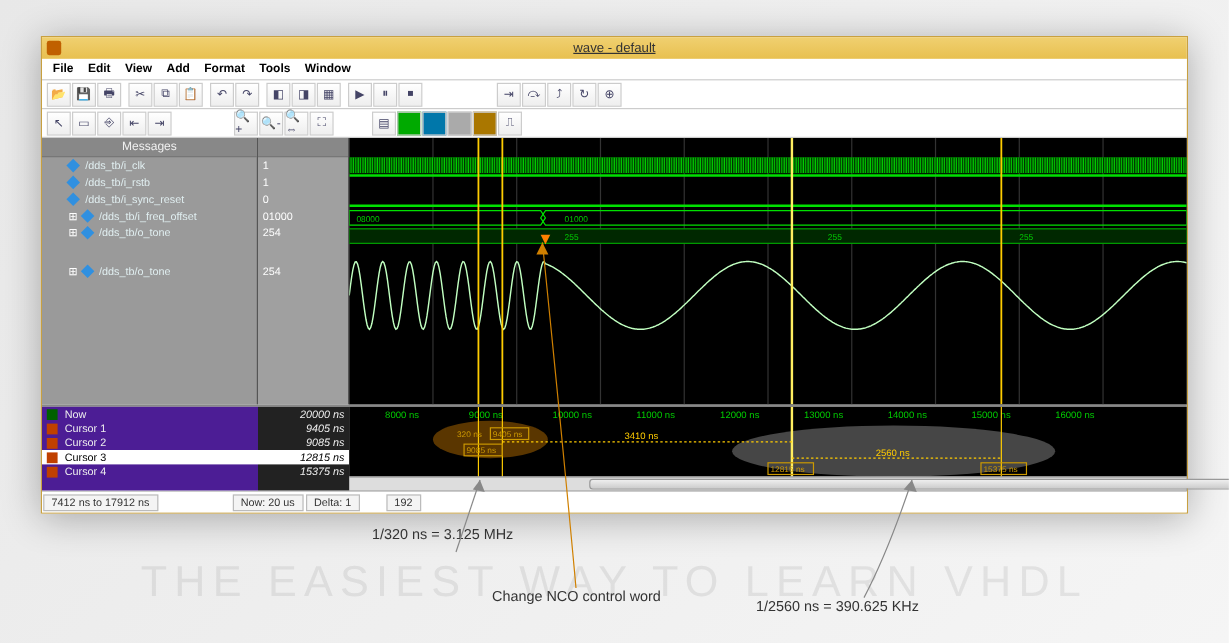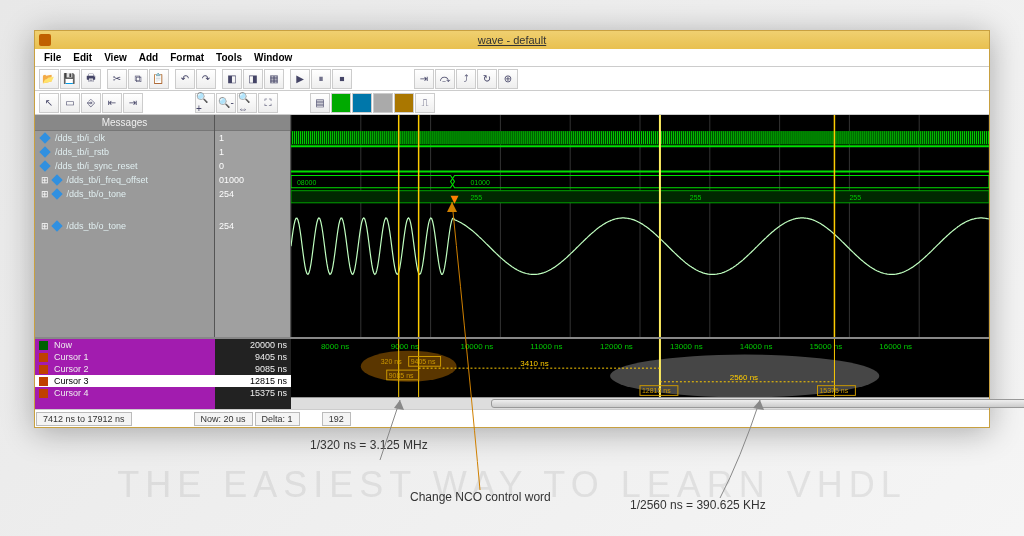--- a/index.html
+++ b/index.html
@@ -52,46 +52,46 @@
   .tsep { width:4px; }
   .body {
     flex:1; display:flex; min-height:0;
   }
   .sigpanel {
     width:180px; background:#9a9a9a; border-right:1px solid #555;
     display:flex; flex-direction:column;
     color:#f0f0f0;
   }
   .sighdr { height:16px; text-align:center; font-size:10px; background:#888; line-height:16px; border-bottom:1px solid #777;}
-  .sigrow { display:flex; align-items:center; height:14px; padding-left:6px; font-size:9px; color:#e0eef0;}
+  .sigrow { display:flex; align-items:center; height:14px; padding-left:22px; font-size:9px; color:#e0eef0;}
   .sigrow .dia { width:8px; height:8px; background:#3090e0; transform:rotate(45deg); margin-right:6px;}
   .sigrow.tone { height:34px; }
   .valpanel {
     width:76px; background:#a0a0a0; border-right:1px solid #555; color:#fdfdfd; font-size:9px;
     display:flex; flex-direction:column;
   }
   .valrow { height:14px; display:flex; align-items:center; padding-left:4px;}
   .wavearea {
     flex:1; background:#000; position:relative; overflow:hidden;
   }
   .grid line { stroke:#333; stroke-width:1; }
   .wave-bus { stroke:#00e000; stroke-width:1; fill:none;}
   .wave-sine { stroke:#c0ffc0; stroke-width:1.2; fill:none;}
   .cursorline { stroke:#ffcc00; stroke-width:1.5;}
   .cursorline.sel { stroke:#ffee60; stroke-width:2;}
   .bottom {
     height:72px; display:flex; border-top:2px solid #888;
     flex-shrink:0;
   }
-  .curslist { width:180px; background:#a21caf; color:#eee; font-size:9px;}
+  .curslist { width:180px; background:#4c1d95; color:#eee; font-size:9px;}
   .curslist .row { display:flex; align-items:center; height:12px; padding:0 4px;}
   .curslist .row.sel { background:#fff; color:#000;}
   .curslist .sq { width:9px; height:9px; margin-right:6px; background:#c04000;}
   .cursvals { width:76px; background:#222; color:#eee; font-size:9px;}
-  .cursvals .row { height:12px; text-align:right; padding-right:4px; line-height:12px;}
+  .cursvals .row { height:12px; text-align:right; padding-right:4px; line-height:12px;font-style:italic;}
   .cursvals .row.sel { background:#fff; color:#000;}
   .cursruler { flex:1; background:#000; position:relative;}
   .statusbar {
     height:18px; background:#fff; border-top:1px solid #ccc;
     display:flex; align-items:center; font-size:9px; color:#333;
     flex-shrink:0;
   }
   .statusbar .cell { border:1px solid #bbb; padding:1px 6px; margin:0 1px; background:#f4f4f4;}
   .scrollbar-h { position:absolute; bottom:0; left:0; right:0; height:12px; background:#ddd; border-top:1px solid #999;}
   .scrollbar-h .thumb { position:absolute; left:200px; width:540px; top:1px; bottom:1px; background:linear-gradient(#eee,#ccc); border:1px solid #999; border-radius:3px;}

